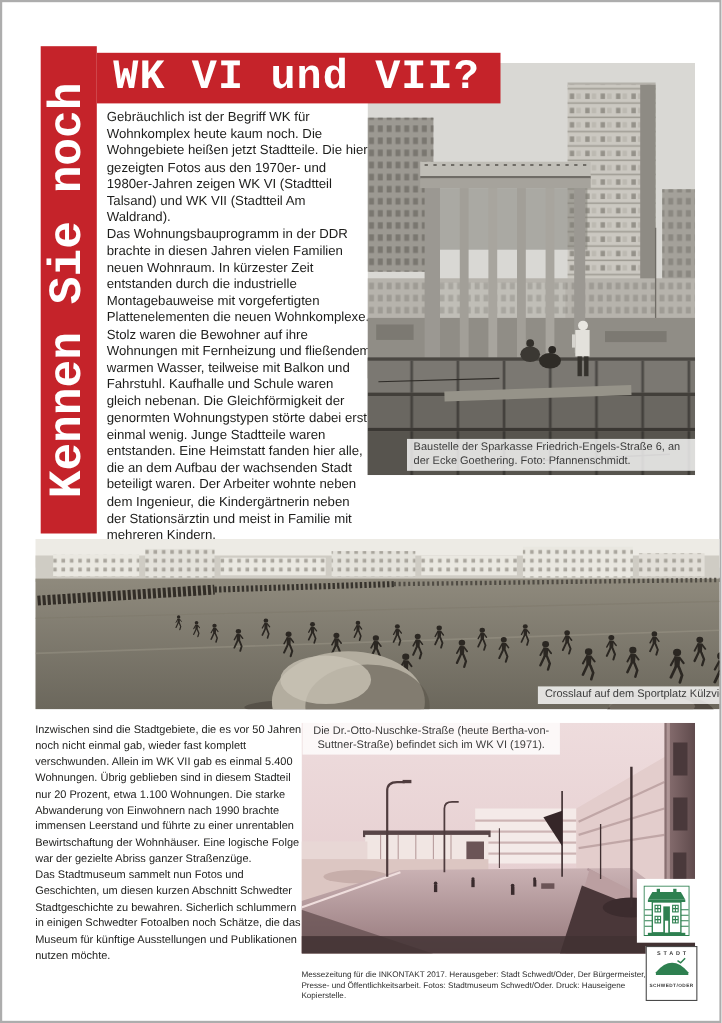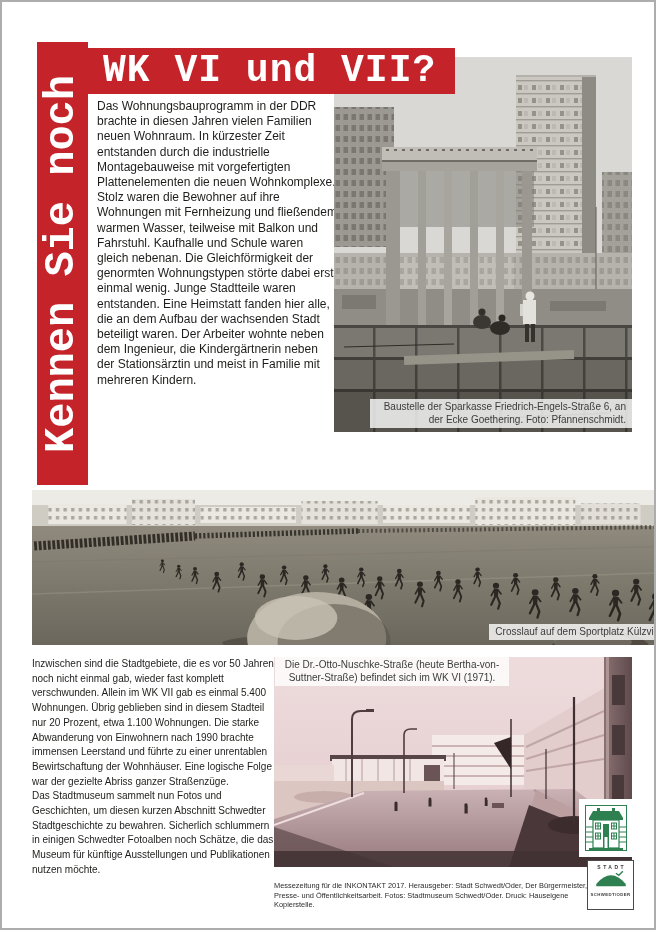--- a/index.html
+++ b/index.html
@@ -38,21 +38,21 @@
   
   figure.photo { position:absolute; margin:0; z-index:1; overflow:hidden; }
   figure.photo svg { display:block; width:100%; height:100%; }
   .photo1 { left:332px; top:55px; width:298px; height:375px; }
   .photo2 { left:30px;  top:488px; width:652px; height:155px; }
   .photo3 { left:272px; top:655px; width:358px; height:210px; }
   figcaption.overlay {
     position:absolute; background:rgba(255,255,255,.8); color:#3c3c3c;
     font-size:10px; line-height:12.5px; padding:2px 6px; z-index:2;
   }
-  .cap1 { right:0; bottom:4px; text-align:right; max-width:262px; }
+  .cap1 { right:0; bottom:4px; max-width:262px; }
   .cap2 { right:2px; bottom:5px; white-space:nowrap; }
   .cap3 { left:1px; top:0; width:234px; background:rgba(255,255,255,.9);
           font-size:10.2px; line-height:13px; padding:3px 6px 4px 6px; text-align:center; }
   
   .museum-box {
     position:absolute; left:577px; top:797px; width:54px; height:58px;
     background:#fff; z-index:5; display:flex; align-items:center; justify-content:center;
   }
   .stadt-box {
     position:absolute; left:585px; top:858px; width:47px; height:50px;
@@ -75,20 +75,21 @@
 
   <div class="v-strip">
     <span>Kennen Sie noch</span>
   </div>
 
   <div class="title-block">
     <h1>WK VI und VII?</h1>
   </div>
 
   <div class="col intro-col">
+    <p>Gebräuchlich ist der Begriff WK für Wohnkomplex heute kaum noch. Die Wohngebiete heißen jetzt Stadtteile. Die hier gezeigten Fotos aus den 1970er- und 1980er-Jahren zeigen WK VI (Stadtteil Talsand) und WK VII (Stadtteil Am Waldrand).</p>
     <p>Das Wohnungsbauprogramm in der DDR brachte in diesen Jahren vielen Familien neuen Wohnraum. In kürzester Zeit entstanden durch die industrielle Montagebauweise mit vorgefertigten Plattenelementen die neuen Wohnkomplexe. Stolz waren die Bewohner auf ihre Wohnungen mit Fernheizung und fließendem warmen Wasser, teilweise mit Balkon und Fahrstuhl. Kaufhalle und Schule waren gleich nebenan. Die Gleichförmigkeit der genormten Wohnungstypen störte dabei erst einmal wenig. Junge Stadtteile waren entstanden. Eine Heimstatt fanden hier alle, die an dem Aufbau der wachsenden Stadt beteiligt waren. Der Arbeiter wohnte neben dem Ingenieur, die Kindergärtnerin neben der Stationsärztin und meist in Familie mit mehreren Kindern.</p>
   </div>
 
   <figure class="photo photo1">
     <svg viewBox="0 0 298 375" preserveAspectRatio="none">
       <defs>
         <pattern id="pw1" width="8" height="11" patternUnits="userSpaceOnUse">
           <rect x="1.5" y="2" width="4.5" height="6" fill="#716e68"></rect>
         </pattern>
         <pattern id="pw2" width="14" height="13" patternUnits="userSpaceOnUse">

